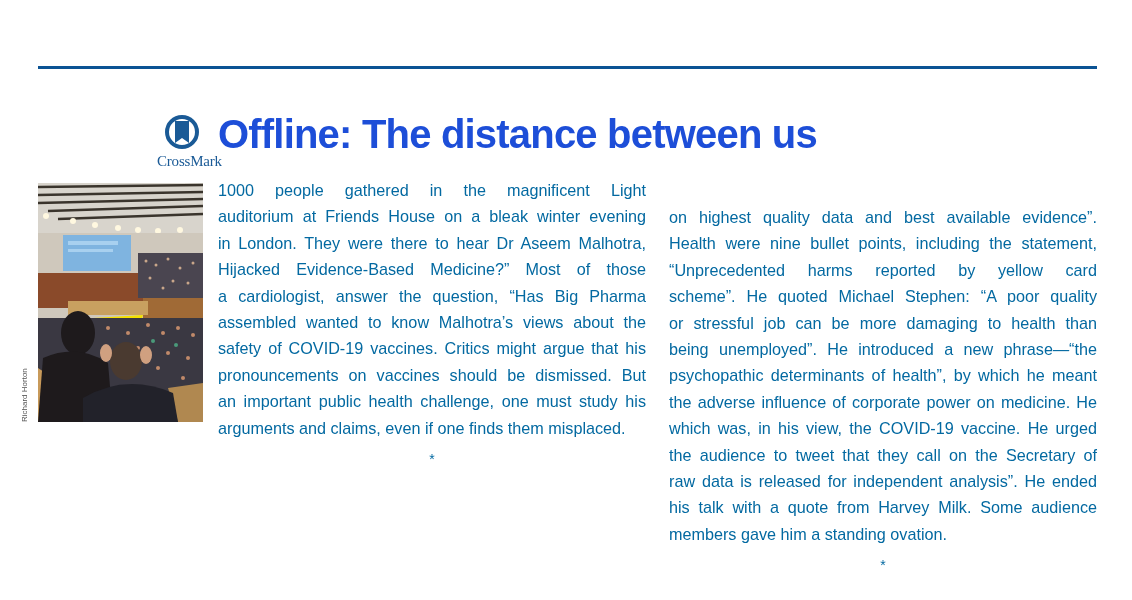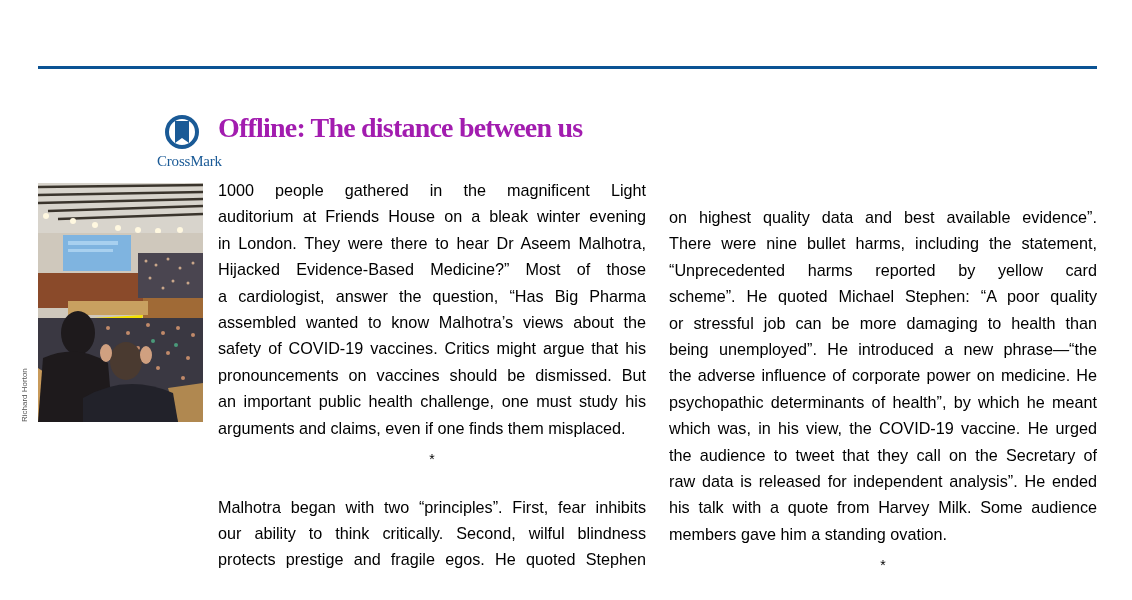--- a/index.html
+++ b/index.html
@@ -15,38 +15,38 @@
       position: absolute; left: 157px; top: 115px; width: 50px; height: 52px;
     }
     .crossmark svg { position: absolute; left: 8px; top: 0; }
     .crossmark-label {
       position: absolute; left: 0; top: 38px; width: 50px; text-align: center;
       font-family: "Liberation Serif", serif; font-size: 15px; color: #1a5a96; letter-spacing: -0.2px;
     }
 
     .title {
       position: absolute; left: 218px; top: 112px;
-      font-family: Liberation Serif, serif; font-weight: bold; font-size: 28px;
-      color: #a21caf; letter-spacing: -0.8px; white-space: nowrap;
+      font-family: Liberation Sans, sans-serif; font-weight: bold; font-size: 40px;
+      color: #1d4ed8; letter-spacing: -0.8px; white-space: nowrap;
     }
 
     .photo {
       position: absolute; left: 38px; top: 183px; width: 165px; height: 239px;
       overflow: hidden; background: #5a4d3e;
     }
     .photo-credit {
       position: absolute; left: 20px; top: 422px;
       transform: rotate(-90deg); transform-origin: 0 0;
       font-size: 8px; color: #555; white-space: nowrap; width: 70px;
     }
 
     .col {
       position: absolute; top: 177px; width: 428px;
       font-family: "Liberation Sans", sans-serif; font-size: 16.2px; line-height: 26.4px;
-      color: #000000; text-align: justify;
+      color: #0369a1; text-align: justify;
     }
     .col-left { left: 218px; }
     .col-right { left: 669px; margin-top: 27px; }
     .col p { margin: 0; }
     .line { display: block; text-align: justify; text-align-last: justify; white-space: nowrap; height: 26.4px; }
     .line.last { text-align-last: left; }
     .asterisk {
       display: block; text-align: center; height: 26.4px; font-size: 14px; line-height: 36px;
     }
     .gap { display: block; height: 26.4px; }
@@ -154,37 +154,32 @@
     <span class="line">Hijacked Evidence-Based Medicine?” Most of those</span>
     <span class="line">a cardiologist, answer the question, “Has Big Pharma</span>
     <span class="line">assembled wanted to know Malhotra’s views about the</span>
     <span class="line">safety of COVID-19 vaccines. Critics might argue that his</span>
     <span class="line">pronouncements on vaccines should be dismissed. But</span>
     <span class="line">an important public health challenge, one must study his</span>
     <span class="line last">arguments and claims, even if one finds them misplaced.</span>
   </p>
   <span class="asterisk">*</span>
   <span class="gap"></span>
-  <p>
-    <span class="line">Malhotra began with two “principles”. First, fear inhibits</span>
-    <span class="line">our ability to think critically. Second, wilful blindness</span>
-    <span class="line">protects prestige and fragile egos. He quoted Stephen</span>
-  </p>
 </div>
 
 <div class="col col-right">
   <p>
     <span class="line">on highest quality data and best available evidence”.</span>
-    <span class="line">There were nine bullet harms, including the statement,</span>
+    <span class="line">Health were nine bullet points, including the statement,</span>
     <span class="line">“Unprecedented harms reported by yellow card</span>
     <span class="line">scheme”. He quoted Michael Stephen: “A poor quality</span>
     <span class="line">or stressful job can be more damaging to health than</span>
     <span class="line">being unemployed”. He introduced a new phrase—“the</span>
+    <span class="line">psychopathic determinants of health”, by which he meant</span>
     <span class="line">the adverse influence of corporate power on medicine. He</span>
-    <span class="line">psychopathic determinants of health”, by which he meant</span>
     <span class="line">which was, in his view, the COVID-19 vaccine. He urged</span>
     <span class="line">the audience to tweet that they call on the Secretary of</span>
     <span class="line">raw data is released for independent analysis”. He ended</span>
     <span class="line">his talk with a quote from Harvey Milk. Some audience</span>
     <span class="line last">members gave him a standing ovation.</span>
   </p>
   <span class="asterisk">*</span>
 </div>
 
 </body></html>

